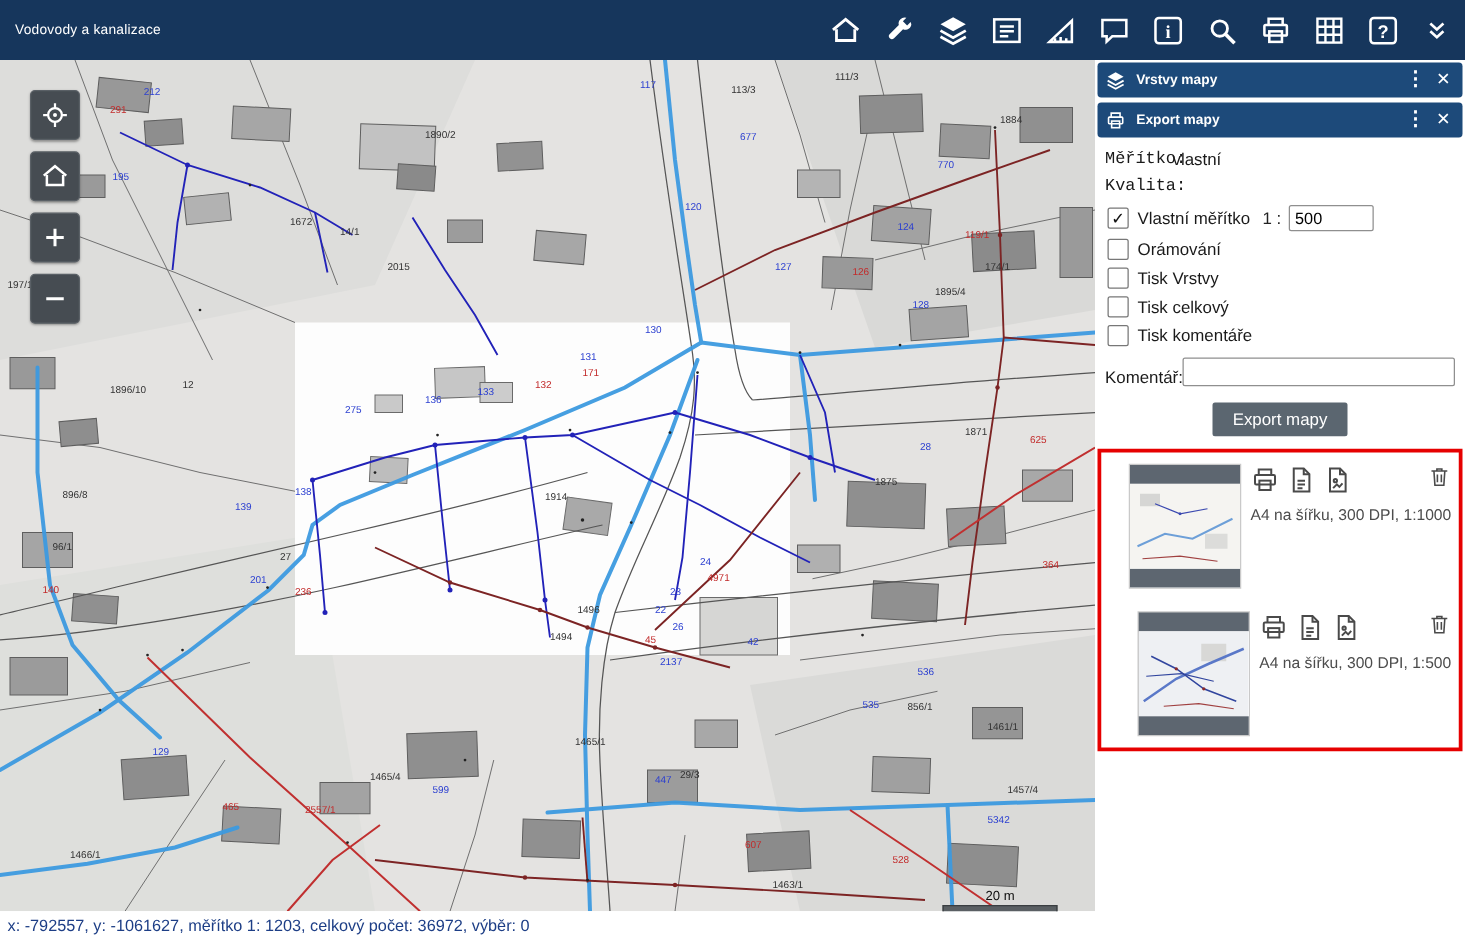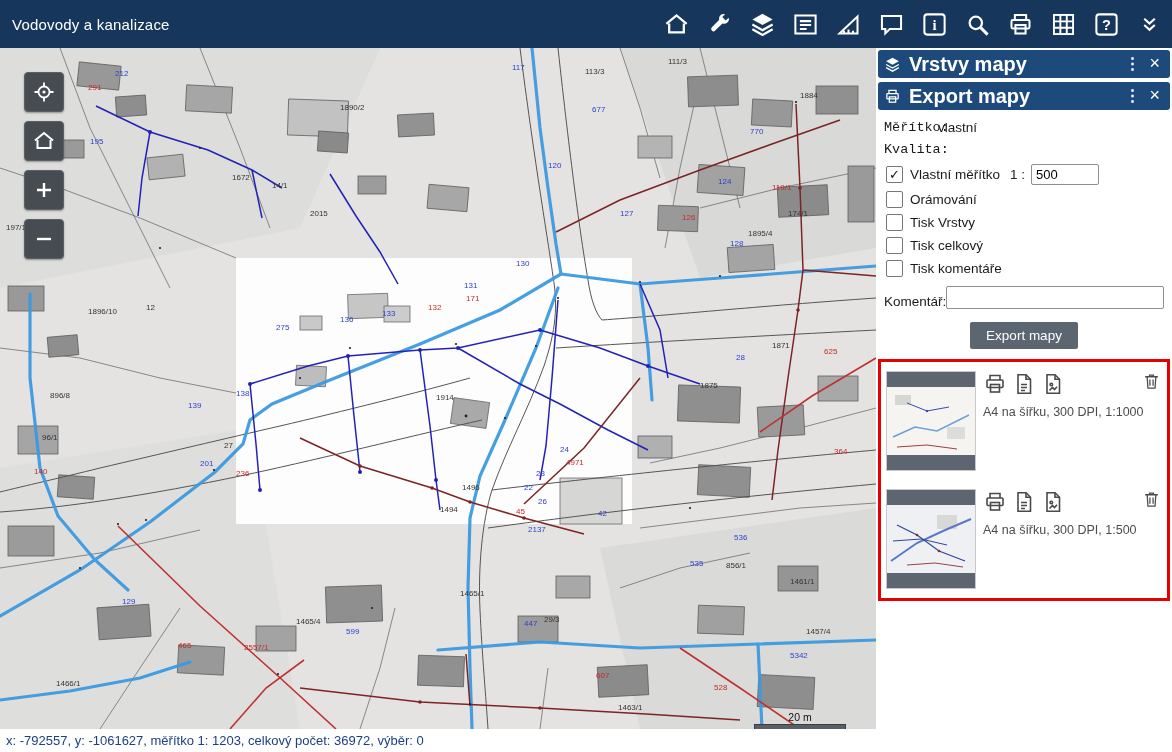--- a/index.html
+++ b/index.html
@@ -2,21 +2,21 @@
 <html><head>
 <meta charset="utf-8">
 <style>
   html,body{margin:0;padding:0;background:#888;}
   .app{position:relative;width:1172px;height:752px;overflow:hidden;background:#fff;
        font-family:"Liberation Sans",sans-serif;-webkit-font-smoothing:antialiased;}
 
   
   .topbar{position:absolute;top:0;left:0;width:1172px;height:48px;background:#16365c;
           display:flex;align-items:center;color:#fff;box-sizing:border-box;}
-  .topbar .title{font-size:15px;padding-left:12px;letter-spacing:.2px;}
+  .topbar .title{font-size:11px;padding-left:12px;letter-spacing:.2px;}
   .topbar .icons{margin-left:auto;display:flex;align-items:center;gap:13px;padding-right:8px;}
   .hicon{width:30px;height:30px;display:flex;align-items:center;justify-content:center;cursor:pointer;}
   .hicon svg{width:27px;height:27px;}
   .hicon.small svg{width:21px;height:21px;}
 
   
   .map{position:absolute;top:48px;left:0;width:876px;height:681px;background:#e4e3e1;overflow:hidden;}
   .map svg.mapsvg{position:absolute;top:0;left:0;}
   .ml{font-size:8px;font-family:"Liberation Sans",sans-serif;}
   .ml-b{fill:#2b3fd0;} .ml-r{fill:#c22b2b;} .ml-k{fill:#333;}
@@ -33,21 +33,21 @@
   .statusbar{position:absolute;left:0;bottom:0;width:1172px;height:23px;background:#fff;
              display:flex;align-items:center;padding-left:6px;box-sizing:border-box;
              font-size:13px;color:#1d3e86;}
 
   
   .panel{position:absolute;top:48px;left:876px;width:296px;height:681px;background:#fff;box-sizing:border-box;}
   .phead{margin:2px 2px 0 2px;height:28px;background:#1d4a7a;border-radius:3px;color:#fff;
          display:flex;align-items:center;padding:0 6px;box-sizing:border-box;}
   .phead .picon{width:18px;height:18px;margin-right:7px;display:flex;align-items:center;}
   .phead .picon svg{width:17px;height:17px;}
-  .phead .ptitle{font-size:20px;font-weight:bold;flex:1;}
+  .phead .ptitle{font-size:11px;font-weight:bold;flex:1;}
   .phead .kebab{font-size:16px;font-weight:bold;padding:0 7px;cursor:pointer;line-height:1;}
   .phead .pclose{font-size:18px;padding:0 4px 2px 2px;cursor:pointer;line-height:1;}
 
   .pbody{padding:10px 8px 0 8px;font-size:13.5px;color:#1a1a1a;}
   .frow{display:flex;align-items:center;margin-bottom:7px;}
   .frow .flabel{width:52px;flex:none;font-family:Liberation Mono, monospace;}
   .frow .fvalue{padding-left:2px;}
   .selectbox{flex:1;height:23px;border:1px solid #8f8f8f;border-radius:2px;background:#fff;
              display:flex;align-items:center;justify-content:space-between;
              padding:0 6px;font-size:13px;cursor:pointer;box-sizing:border-box;}
@@ -64,21 +64,21 @@
   .commentrow{display:flex;align-items:flex-end;margin-top:9px;}
   .commentrow .flabel{width:62px;flex:none;}
   .commentinput{flex:1;height:21px;border:1px solid #8f8f8f;border-radius:2px;font-size:13px;
                 padding:0 4px;font-family:"Liberation Sans",sans-serif;}
 
   .exportbtnrow{display:flex;justify-content:center;margin:13px 0 10px 0;}
   .exportbtn{background:#5b6670;color:#fff;border:none;border-radius:2px;height:27px;padding:0 16px;
              font-size:13.5px;font-family:"Liberation Sans",sans-serif;cursor:pointer;}
 
   .history{margin:2px 2px 0 2px;border:3px solid #e60000;padding:10px 6px;display:flex;
-           flex-direction:column;gap:20px;}
+           flex-direction:column;gap:20px;align-items:flex-end;}
   .hitem{display:flex;}
   .thumb{width:88px;flex:none;cursor:pointer;box-shadow:0 0 0 1px #c9c9c9;}
   .thumb .bar{height:15px;background:#5d6670;}
   .thumb svg{display:block;}
   .hright{flex:1;padding-left:8px;display:flex;flex-direction:column;min-width:0;}
   .hicons{display:flex;align-items:flex-start;gap:5px;}
   .aicon{width:24px;height:24px;cursor:pointer;}
   .aicon svg{width:24px;height:24px;}
   .hspacer{flex:1;}
   .ticon{width:19px;height:19px;cursor:pointer;}

